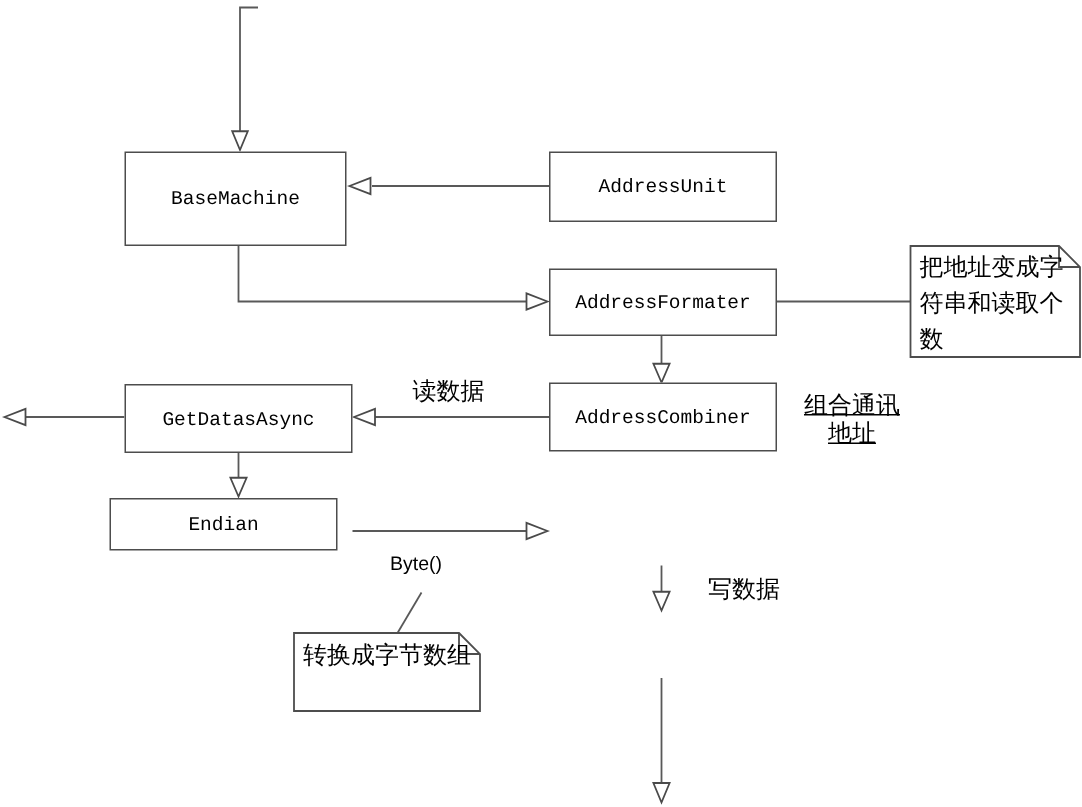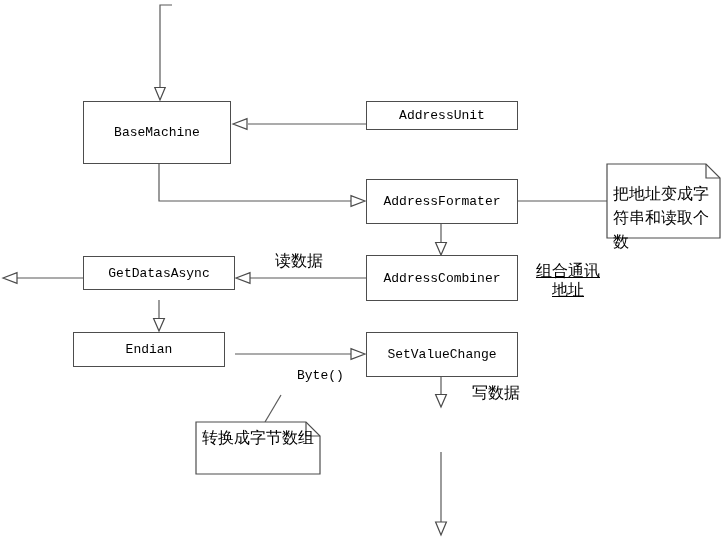--- a/index.html
+++ b/index.html
@@ -19,22 +19,22 @@
     font-size:13px; color:#000; letter-spacing:0px; white-space:nowrap;
   }
   .note-text {
     position:absolute; font-size:16px; color:#000; line-height:24px;
     word-break:break-all;
   }
   .edge-label {
     position:absolute; font-size:16px; color:#000; white-space:pre-line;
   }
   .edge-label.mono {
-    font-family:Liberation Mono, monospace;
-    font-size:13px; white-space:nowrap;margin-left:37px;
+    font-family:Liberation Sans, sans-serif;
+    font-size:13px; white-space:nowrap;
   }
 </style>
 </head>
 <body>
 
 <div id="canvas">
 
   <svg id="wires" viewBox="0 0 721 538" xmlns="http://www.w3.org/2000/svg" fill="none" stroke="#595959" stroke-width="1.2">
 
     <g>
@@ -102,46 +102,43 @@
     <g stroke="#4d4d4d">
       <polygon points="196,422 306,422 320,436 320,474 196,474" fill="#ffffff"></polygon>
       <polyline points="306,422 306,436 320,436" fill="none"></polyline>
     </g>
   </svg>
 
   <div class="node" style="left:83px; top:101px; width:148px; height:63px;">
     <span class="node-label">BaseMachine</span>
   </div>
 
-  <div class="node" style="left:366px; top:101px; width:152px; height:29px;">
+  <div class="node" style="left:366px; top:101px; width:152px; height:47px;">
     <span class="node-label">AddressUnit</span>
   </div>
 
   <div class="node" style="left:366px; top:179px; width:152px; height:45px;">
     <span class="node-label">AddressFormater</span>
   </div>
 
   <div class="node" style="left:366px; top:255px; width:152px; height:46px;text-align:center;">
     <span class="node-label">AddressCombiner</span>
   </div>
 
-  <div class="node" style="left:83px; top:256px; width:152px; height:34px;">
+  <div class="node" style="left:83px; top:256px; width:152px; height:46px;">
     <span class="node-label">GetDatasAsync</span>
   </div>
 
   <div class="node" style="left:73px; top:332px; width:152px; height:35px;">
     <span class="node-label">Endian</span>
   </div>
 
-  <div class="node" style="left:366px; top:332px; width:152px; height:45px;">
-    <span class="node-label">SetValueChange</span>
-  </div>
 
 
-  <div class="note-text" style="left:613px; top:167px; width:100px; text-align:left;margin-top:15px;">把地址变成字符串和读取个数</div>
+  <div class="note-text" style="left:613px; top:167px; width:100px; text-align:left;">把地址变成字符串和读取个数</div>
 
   <div class="note-text" style="left:201px; top:426px; width:114px; text-align:center; line-height:23px;">转换成字节数组</div>
 
   <div class="edge-label" style="left:275px; top:251px;">读数据</div>
 
   <div class="edge-label" style="left:529px; top:261px; width:78px; text-align:center; line-height:19px;text-decoration:underline;">组合通讯
 地址</div>
 
   <div class="edge-label mono" style="left:260px; top:368px;">Byte()</div>
 

